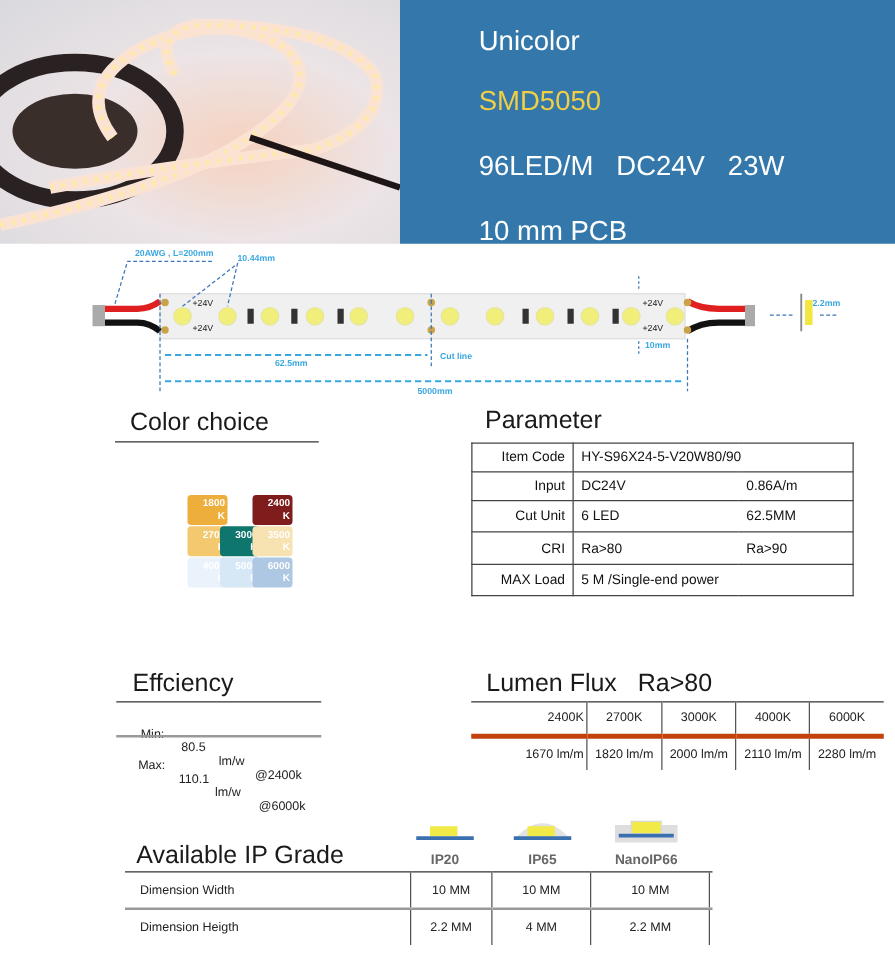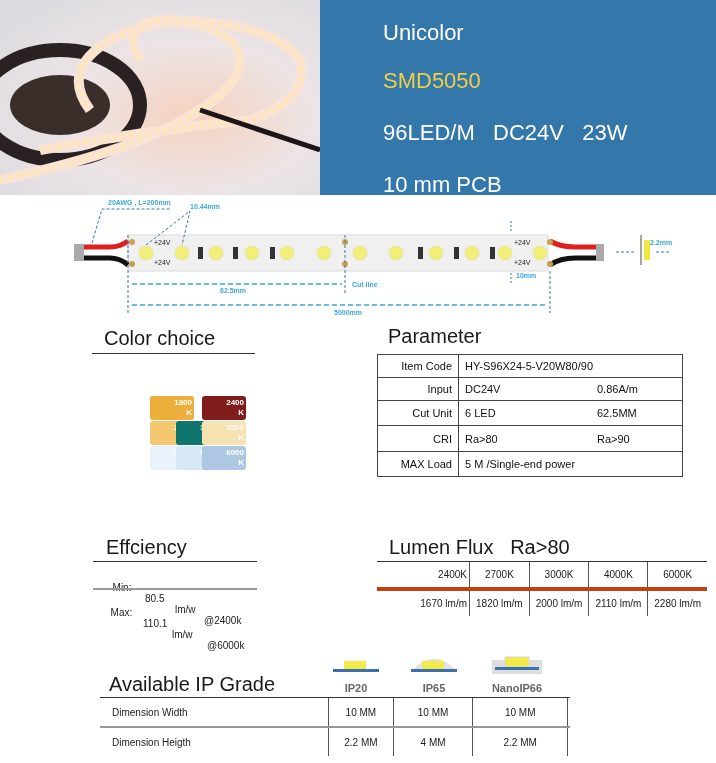--- a/index.html
+++ b/index.html
@@ -17,21 +17,21 @@
   .diagram { left:70px; top:195px; width:646px; height:125px; }
   .blue-txt { font-size:7px; font-weight:bold; fill:#3aa7e0; font-family:"Liberation Sans", sans-serif; }
   .dark-txt { font-size:7px; fill:#222; font-family:"Liberation Sans", sans-serif; }
 
   
   .h2 { font-size:20px; color:#1a1a1a; white-space:pre; }
   .rule { height:0; border-top:1.5px solid #333; }
   .rule-gray { height:0; border-top:2px solid #999; }
 
   
-  .swatch { position:absolute; width:44px; height:24px; border-radius:3px; font-size:8px; font-weight:bold; color:#fff; box-sizing:border-box; padding:2px 2px 0 0; text-align:right; line-height:10px; }
+  .swatch { position:absolute; width:32px; height:24px; border-radius:3px; font-size:8px; font-weight:bold; color:#fff; box-sizing:border-box; padding:2px 2px 0 0; text-align:right; line-height:10px; }
   .swatch .k { display:block; }
 
   
   .param { left:377px; top:354px; width:306px; border-collapse:collapse; font-size:11px; color:#111; }
   .param td { border:1px solid #444; height:22px; padding:0 6px; }
   .param td.lab { text-align:right; width:68px; }
   .param td.v1 { width:120px; }
 
   
   .eff-row { font-size:10px; color:#222; white-space:pre; }

